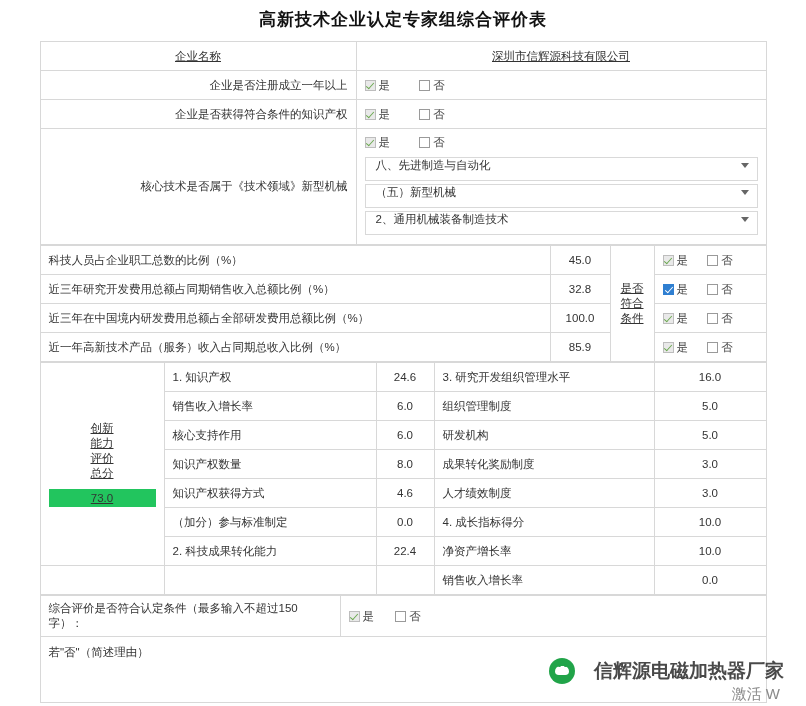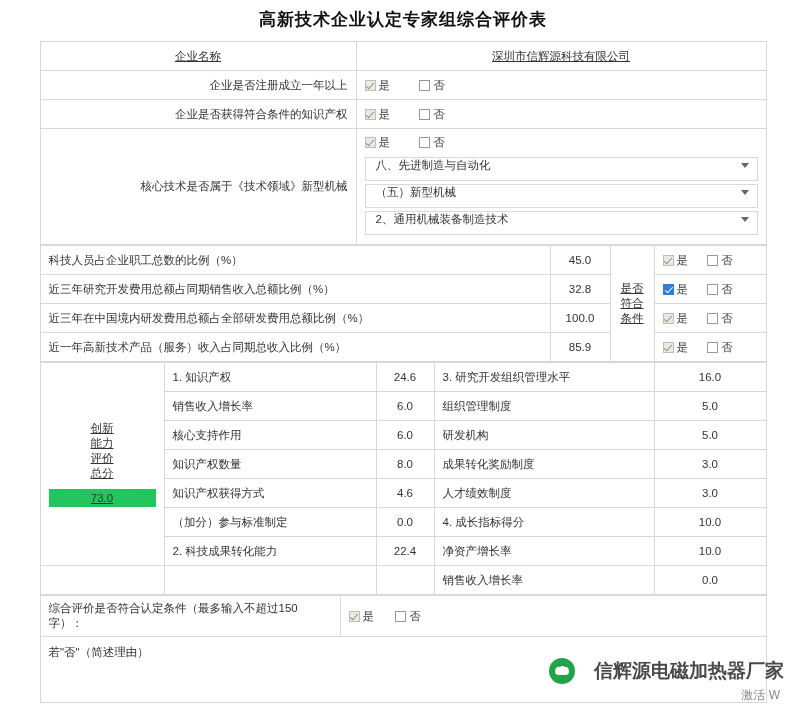--- a/index.html
+++ b/index.html
@@ -182,21 +182,21 @@
   .wm-text {
     font-size: 19px;
     font-weight: bold;
     color: #3a3a3a;
     white-space: nowrap;
   }
   .wm-sub {
     position: absolute;
     right: 26px;
     bottom: 2px;
-    font-size: 12px;
+    font-size: 15px;
     color: #8a8a8a;
   }
 </style>
 </head>
 <body>
 
 <div class="page">
 
   <div class="title">高新技术企业认定专家组综合评价表</div>
 

